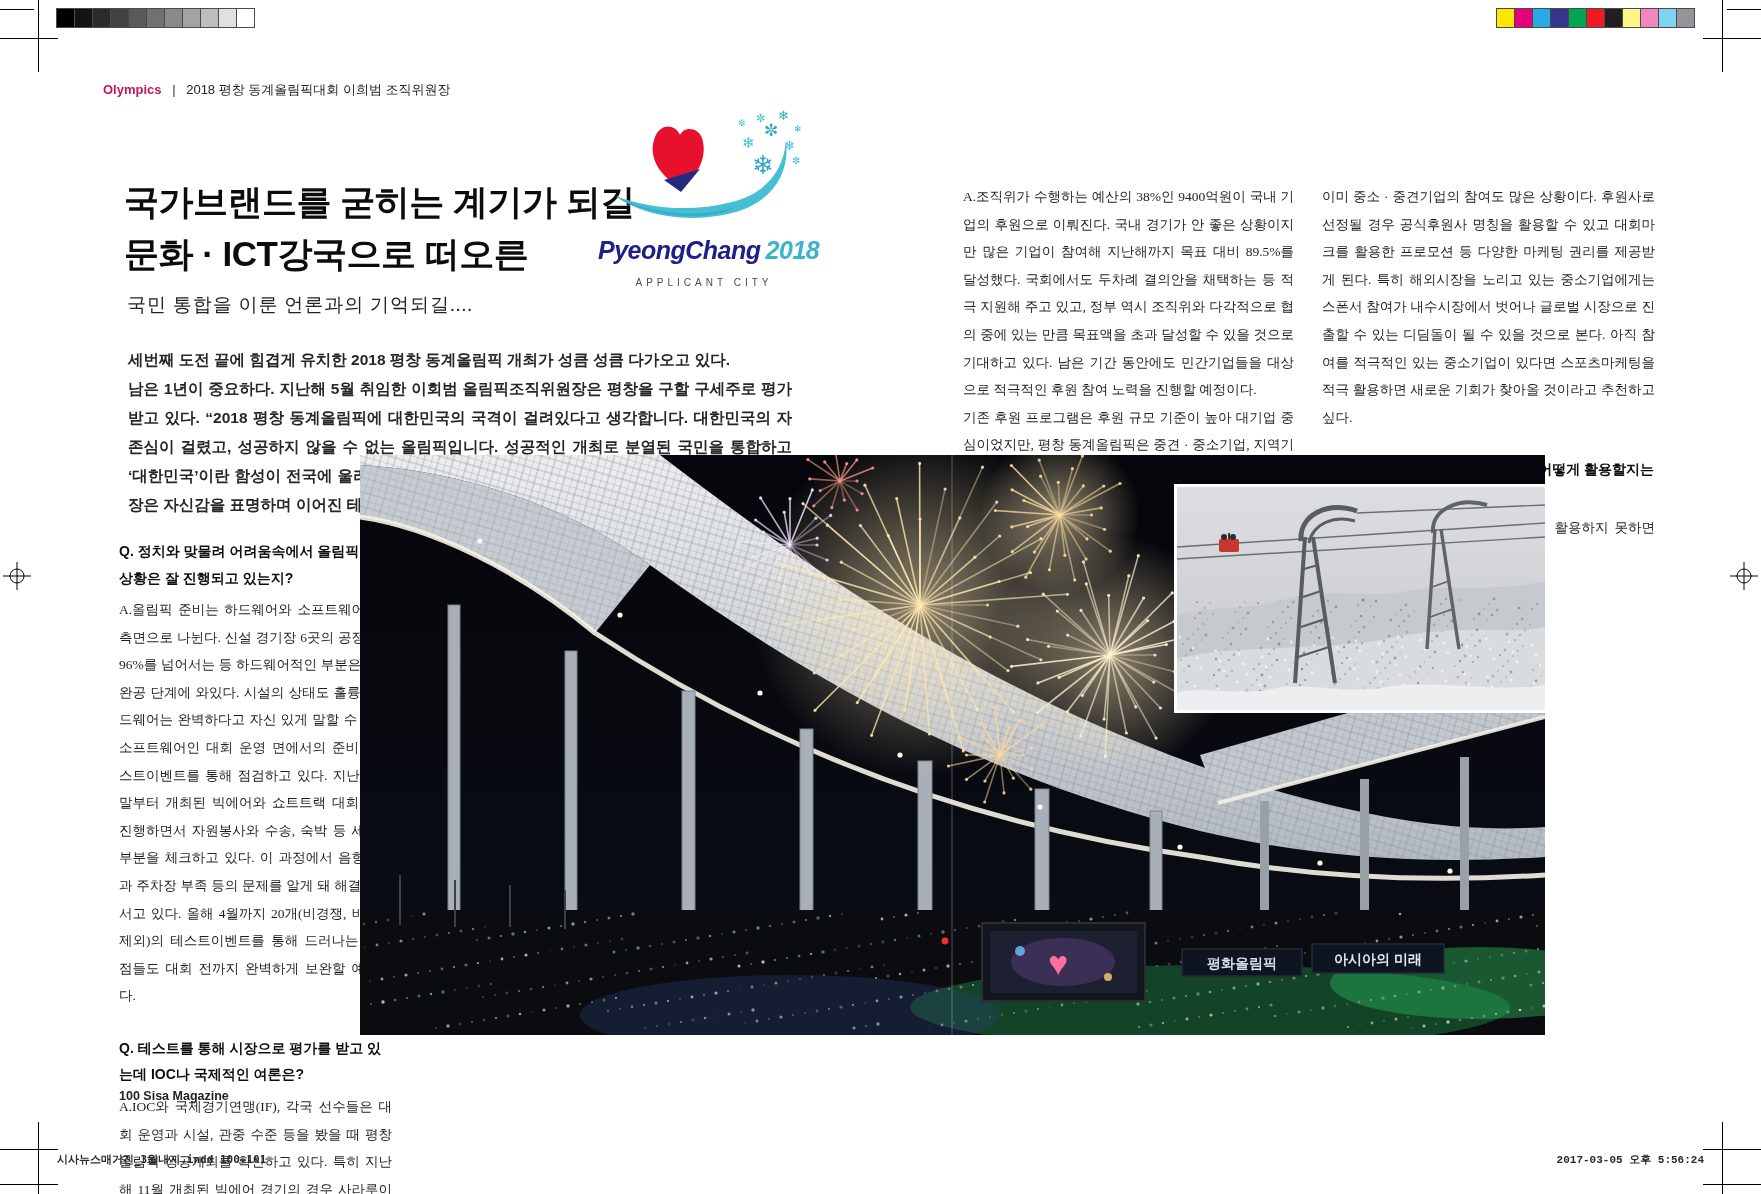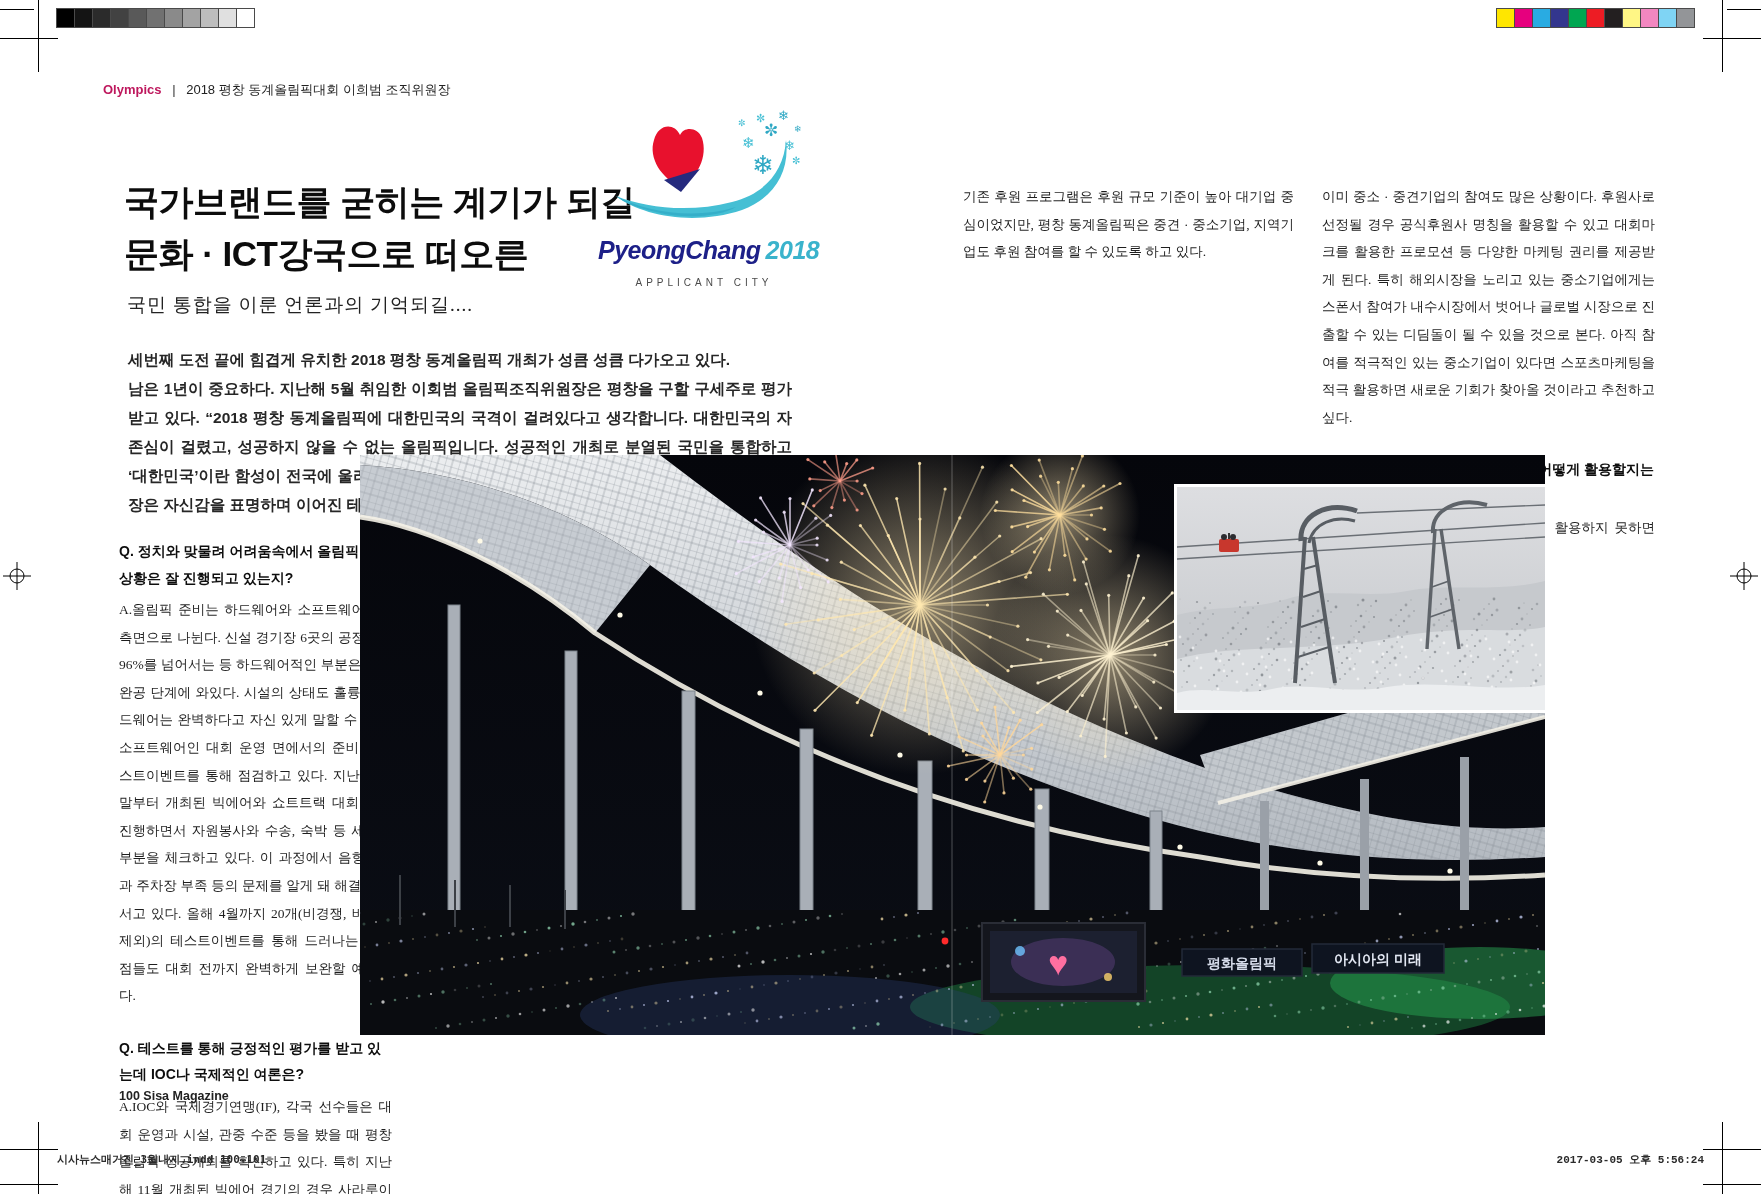--- a/index.html
+++ b/index.html
@@ -144,25 +144,26 @@
     </div>
     <div class="logo-tag">APPLICANT CITY</div>
   </div>
 
   <div class="intro">세번째 도전 끝에 힘겹게 유치한 2018 평창 동계올림픽 개최가 성큼 성큼 다가오고 있다.
 남은 1년이 중요하다. 지난해 5월 취임한 이회범 올림픽조직위원장은 평창을 구할 구세주로 평가받고 있다. “2018 평창 동계올림픽에 대한민국의 국격이 걸려있다고 생각합니다. 대한민국의 자존심이 걸렸고, 성공하지 않을 수 없는 올림픽입니다. 성공적인 개최로 분열된 국민을 통합하고 ‘대한민국’이란 함성이 전국에 울려 퍼지도록 만들 겁니다.” 최근 언론과의 인터뷰에서도 이 위원장은 자신감을 표명하며 이어진 테스트를 통해 긍정적인 평가를 하고 있다.</div>
 
   <div class="col" style="left:119px;top:538px;width:273px;">
     <h3 class="q">Q. 정치와 맞물려 어려움속에서 올림픽 준비 상황은 잘 진행되고 있는지?</h3>
     <p class="a">A.올림픽 준비는 하드웨어와 소프트웨어적인 측면으로 나뉜다. 신설 경기장 6곳의 공정률이 96%를 넘어서는 등 하드웨어적인 부분은 이미 완공 단계에 와있다. 시설의 상태도 훌륭해 하드웨어는 완벽하다고 자신 있게 말할 수 있다. 소프트웨어인 대회 운영 면에서의 준비는 테스트이벤트를 통해 점검하고 있다. 지난해 연말부터 개최된 빅에어와 쇼트트랙 대회 등을 진행하면서 자원봉사와 수송, 숙박 등 세심한 부분을 체크하고 있다. 이 과정에서 음향시설과 주차장 부족 등의 문제를 알게 돼 해결에 나서고 있다. 올해 4월까지 20개(비경쟁, 비경기 제외)의 테스트이벤트를 통해 드러나는 문제점들도 대회 전까지 완벽하게 보완할 예정이다.</p>
-    <h3 class="q">Q. 테스트를 통해 긍정적인 평가를 받고 있는데 IOC나  국제적인 여론은?</h3>
+    <h3 class="q">Q. 테스트를 통해 시장으로 평가를 받고 있는데 IOC나  국제적인 여론은?</h3>
     <p class="a">A.IOC와 국제경기연맹(IF), 각국 선수들은 대회 운영과 시설, 관중 수준 등을 봤을 때 평창올림픽 성공개최를 확신하고 있다. 특히 지난해 11월 개최된 빅에어 경기의 경우 사라루이스 국제스키연맹 사무총장이 “대회 진행과정이 매우 만족스럽다”고 호평하기도 했다.</p>
   </div>
 
   <div class="col" style="left:963px;top:183px;width:331px;">
+    <p class="a">A.조직위가 수행하는 예산의 38%인 9400억원이 국내 기업의 후원으로 이뤄진다. 국내 경기가 안 좋은 상황이지만 많은 기업이 참여해 지난해까지 목표 대비 89.5%를 달성했다. 국회에서도 두차례 결의안을 채택하는 등 적극 지원해 주고 있고, 정부 역시 조직위와 다각적으로 협의 중에 있는 만큼 목표액을 초과 달성할 수 있을 것으로 기대하고 있다. 남은 기간 동안에도 민간기업들을 대상으로 적극적인 후원 참여 노력을 진행할 예정이다.</p>
     <p class="a">기존 후원 프로그램은 후원 규모 기준이 높아 대기업 중심이었지만, 평창 동계올림픽은 중견 · 중소기업, 지역기업도 후원 참여를 할 수 있도록 하고 있다.</p>
   </div>
 
   <div class="col" style="left:1322px;top:183px;width:333px;">
     <p class="a">이미 중소 · 중견기업의 참여도 많은 상황이다. 후원사로 선정될 경우 공식후원사 명칭을 활용할 수 있고 대회마크를 활용한 프로모션 등 다양한 마케팅 권리를 제공받게 된다. 특히 해외시장을 노리고 있는 중소기업에게는 스폰서 참여가 내수시장에서 벗어나 글로벌 시장으로 진출할 수 있는 디딤돌이 될 수 있을 것으로 본다. 아직 참여를 적극적인 있는 중소기업이 있다면 스포츠마케팅을 적극 활용하면 새로운 기회가 찾아올 것이라고 추천하고 싶다.</p>
     <h3 class="q">Q.올림픽 이후 경기장 활용 문제는 어떻게 활용할지는 계획을 잡고 있는지?</h3>
     <p class="a">A.경기장을 지어놓고 대회가 끝난 뒤 활용하지 못하면 성공한 올림픽이 될 수 없다.</p>
   </div>
 
   <div class="photo-large">

